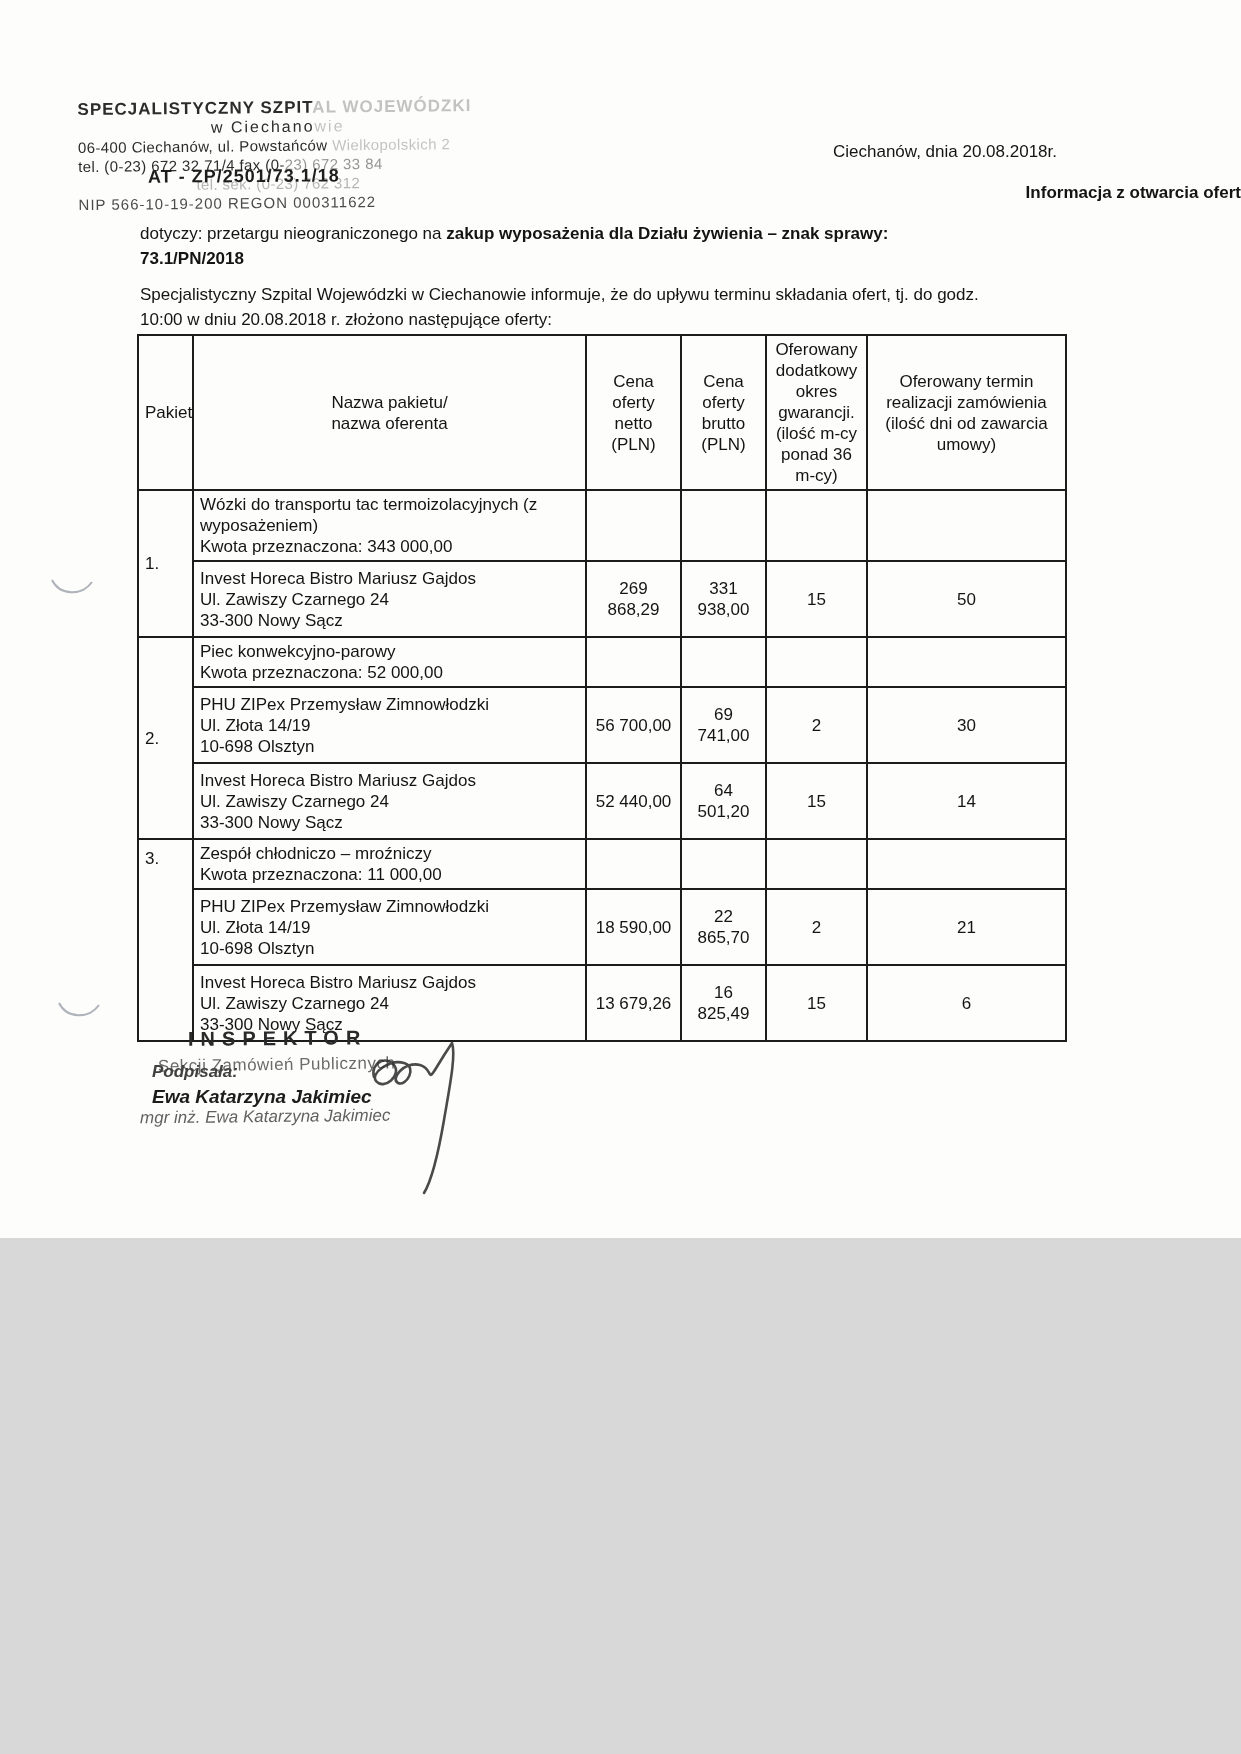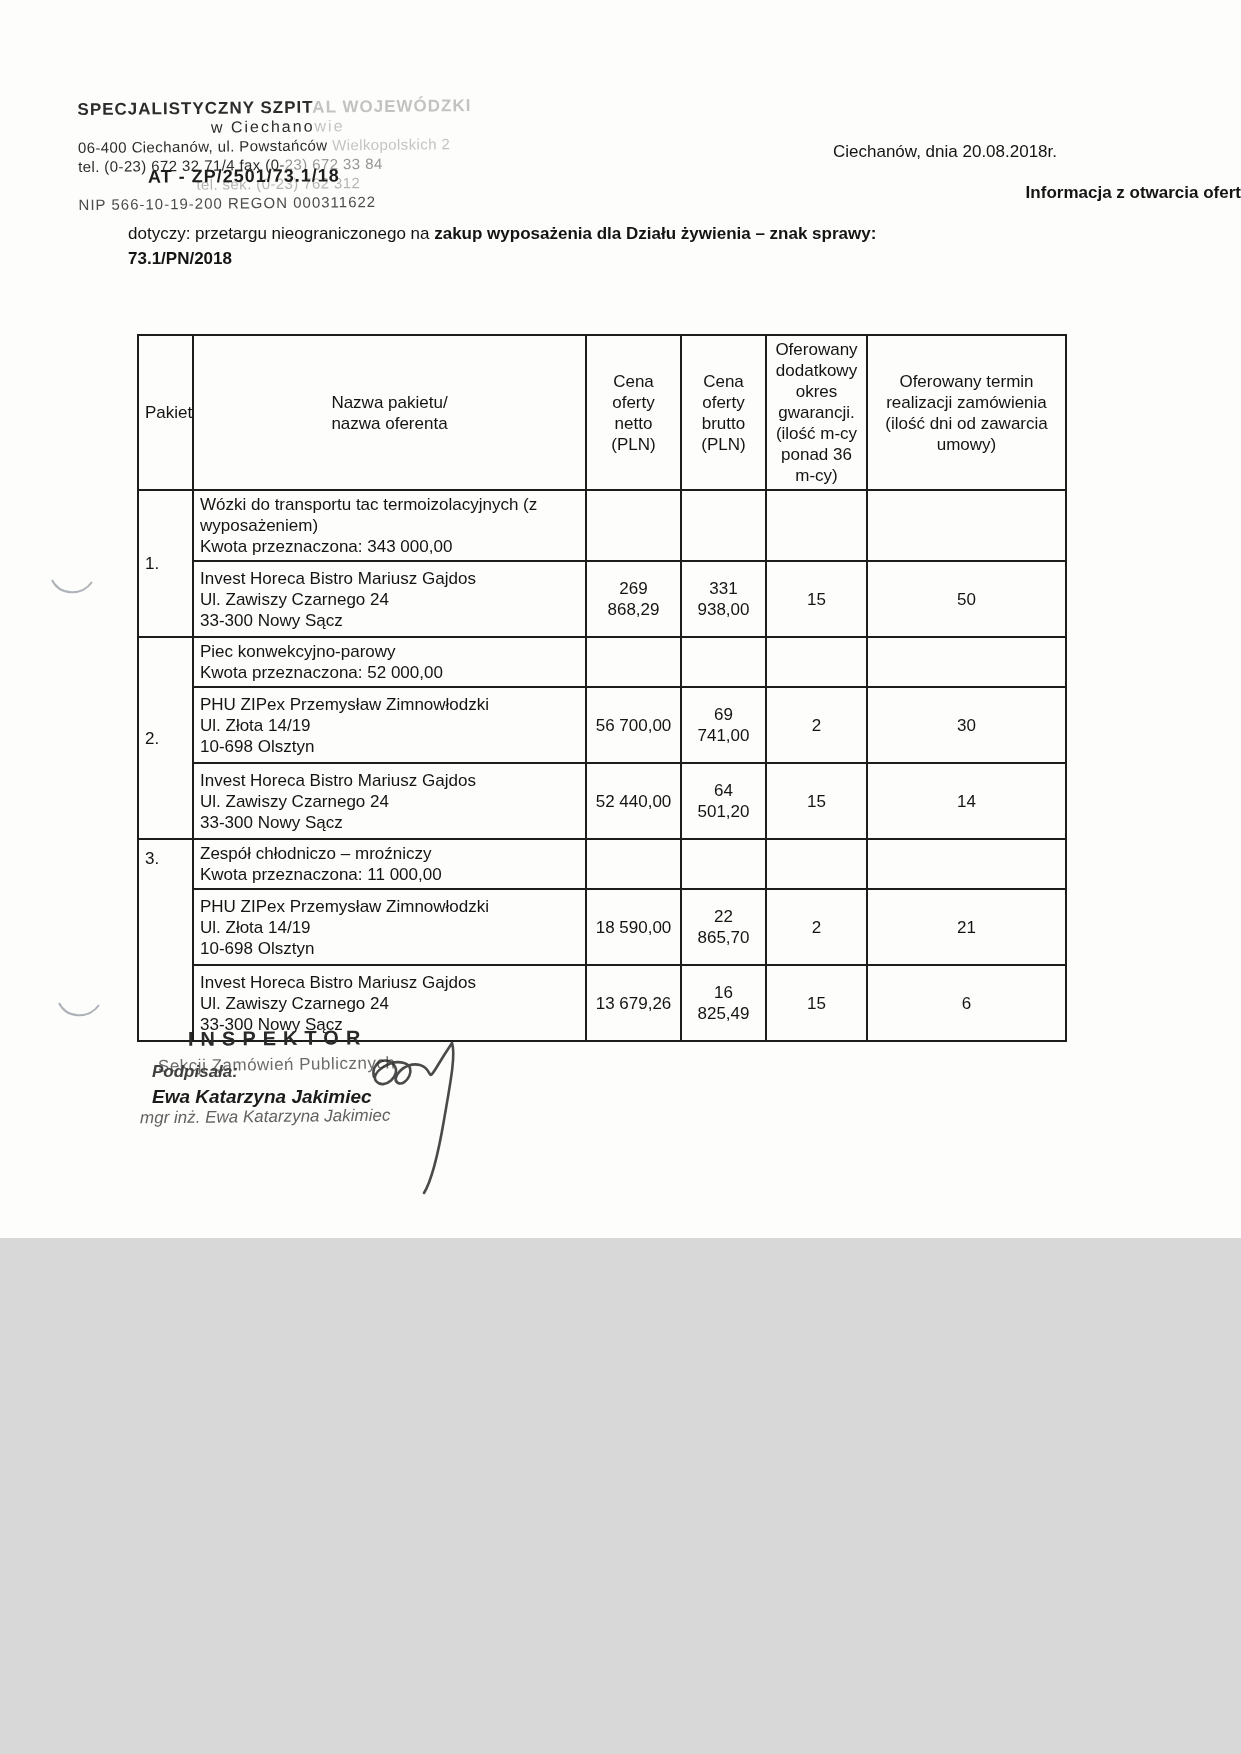--- a/index.html
+++ b/index.html
@@ -30,21 +30,21 @@
   .ref-number{
     position:absolute;left:148px;top:166px;
     font-size:18px;font-weight:bold;letter-spacing:1px;
     color:#1d1d1d;transform:rotate(-0.4deg);
   }
   
   .date-line{position:absolute;left:833px;top:142px;font-size:17px;}
   .doc-title{position:absolute;left:0;top:183px;width:1241px;text-align:right;
     font-size:17px;font-weight:bold;text-indent:80px;}
   
-  .intro{position:absolute;left:128px;top:221px;width:910px;font-size:17px;line-height:25px;}
+  .intro{position:absolute;left:140px;top:221px;width:910px;font-size:17px;line-height:25px;}
   .intro b{font-weight:bold;}
   .body-par{position:absolute;left:140px;top:282px;width:950px;font-size:17px;line-height:25px;}
   
   .tbl-wrap{position:absolute;left:137px;top:334px;width:928px;}
   table.offers{border-collapse:collapse;width:928px;table-layout:fixed;}
   table.offers col.c1{width:55px;}
   table.offers col.c2{width:393px;}
   table.offers col.c3{width:95px;}
   table.offers col.c4{width:85px;}
   table.offers col.c5{width:101px;}
@@ -107,20 +107,24 @@
     <div class="s6"><span>NIP 566-10-19-200  REGON 000311622</span></div>
   </div>
   <div class="ref-number">AT - ZP/2501/73.1/18</div>
 
   <div class="date-line">Ciechanów, dnia 20.08.2018r.</div>
   <div class="doc-title">Informacja z otwarcia ofert</div>
 
   <div class="intro">
     <span>dotyczy: przetargu nieograniczonego  na </span><b>zakup wyposażenia dla Działu żywienia –  znak sprawy:</b><br>
     <b>73.1/PN/2018</b>
+  </div>
+  <div class="body-par">
+    <span>Specjalistyczny Szpital Wojewódzki w Ciechanowie informuje, że  do upływu terminu składania ofert, tj. do godz.</span><br>
+    <span>10:00 w dniu 20.08.2018 r. złożono następujące oferty:</span>
   </div>
 
   <div class="tbl-wrap">
     <table class="offers">
       <colgroup>
         <col class="c1">
           <col class="c2">
           <col class="c3">
           <col class="c4">
           <col class="c5">

